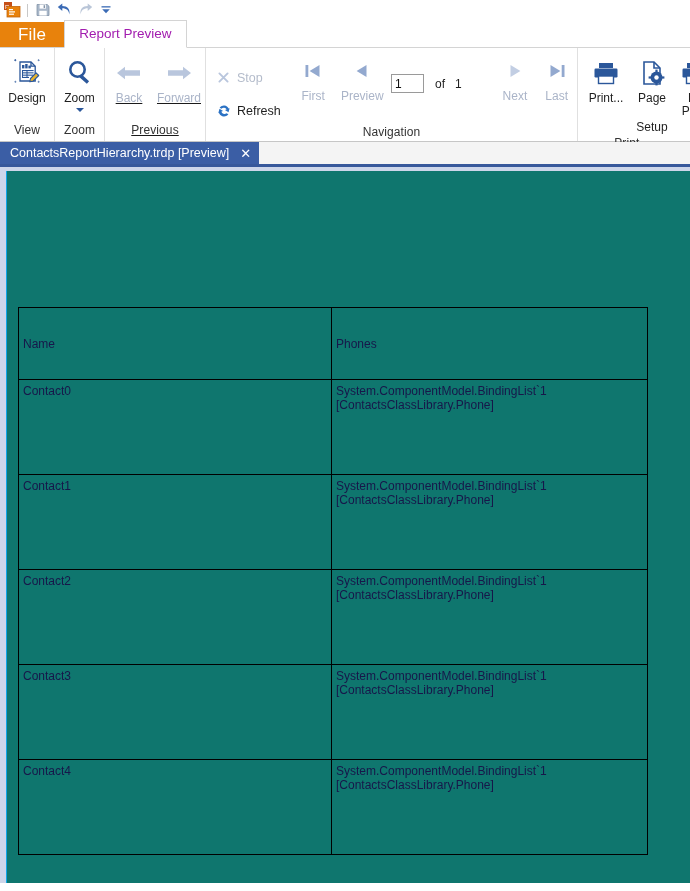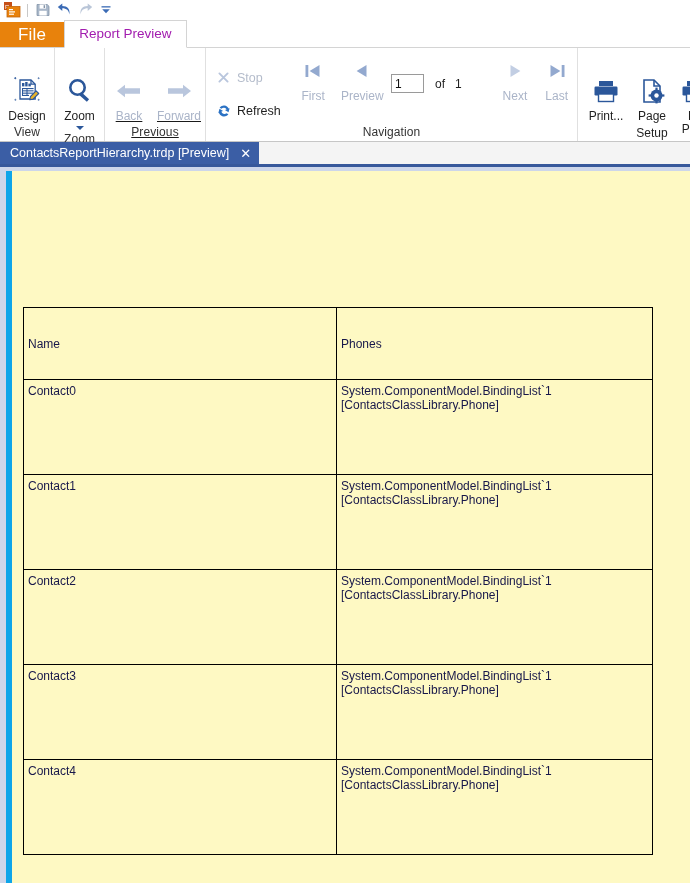--- a/index.html
+++ b/index.html
@@ -93,21 +93,21 @@
     justify-content: space-between;
     border-right: 1px solid #e0e0e0;
     box-sizing: border-box;
     position: relative;
   }
   .rgroup:last-child { border-right: none; }
   .rgroup-body {
     display: flex;
     align-items: flex-start;
     flex: 1 1 auto;
-    padding-top: 22px;
+    padding-top: 4px;
   }
   .rgroup-label {
     text-align: center;
     font-size: 12px;
     color: #333333;
     height: 20px;
     line-height: 18px;
     letter-spacing: .1px;
   }
 
@@ -220,27 +220,27 @@
   
   .previewarea {
     background: #cdd6ea;
     height: 716px;
     position: relative;
     box-sizing: border-box;
     padding-left: 6px;
     overflow: hidden;
   }
   .page {
-    background: #fef9c3;
+    background: #0f766e;
     position: absolute;
     left: 6px;
     top: 4px;
     right: 0;
     bottom: 0;
-    border-left: 6px solid #0ea5e9;
+    border-left: 1px solid #0ea5e9;
     box-sizing: border-box;
   }
   .report-table {
     position: absolute;
     left: 11px;
     top: 136px;
     width: 629px;
     border-collapse: collapse;
     table-layout: fixed;
   }
@@ -490,21 +490,21 @@
             <circle cx="18.5" cy="18.5" r="2.2" fill="#ffffff"></circle>
             <g fill="#2B579A">
               <rect x="17.4" y="10.6" width="2.2" height="3"></rect>
               <rect x="17.4" y="23.4" width="2.2" height="3"></rect>
               <rect x="10.6" y="17.4" width="3" height="2.2"></rect>
               <rect x="23.4" y="17.4" width="3" height="2.2"></rect>
             </g>
           </svg>
         </span>
         <span class="cap">Page</span>
-        <span class="cap" style="margin-top:4px;">Setup</span>
+        <span class="cap" style="margin-top:16px;">Setup</span>
       </div>
       <div class="bigbtn" style="width:40px;overflow:hidden;">
         <span class="glyph">
           <svg width="28" height="26" viewBox="0 0 28 26">
             <rect x="7" y="3" width="13" height="5" fill="#2B579A"></rect>
             <rect x="2.5" y="8.5" width="22" height="9" rx="1.2" fill="#2B579A"></rect>
             <rect x="6.5" y="16" width="14" height="7.5" fill="#ffffff" stroke="#2B579A" stroke-width="1.4"></rect>
             <circle cx="17" cy="12.5" r="5.4" fill="none" stroke="#4A90D9" stroke-width="2"></circle>
             <rect x="20.4" y="16.2" width="6" height="2.6" rx="0.4" fill="#4A90D9" transform="rotate(42 20.4 16.2)"></rect>
           </svg>

